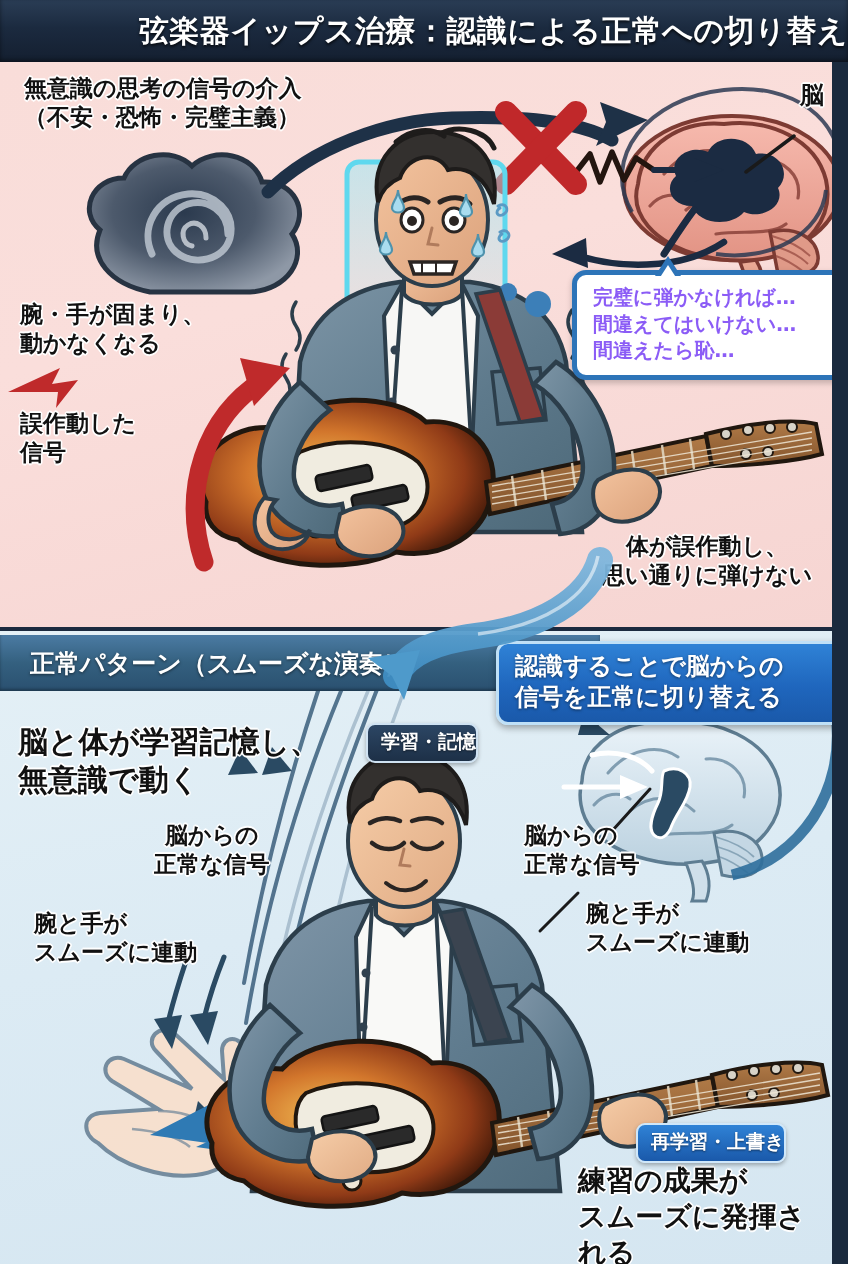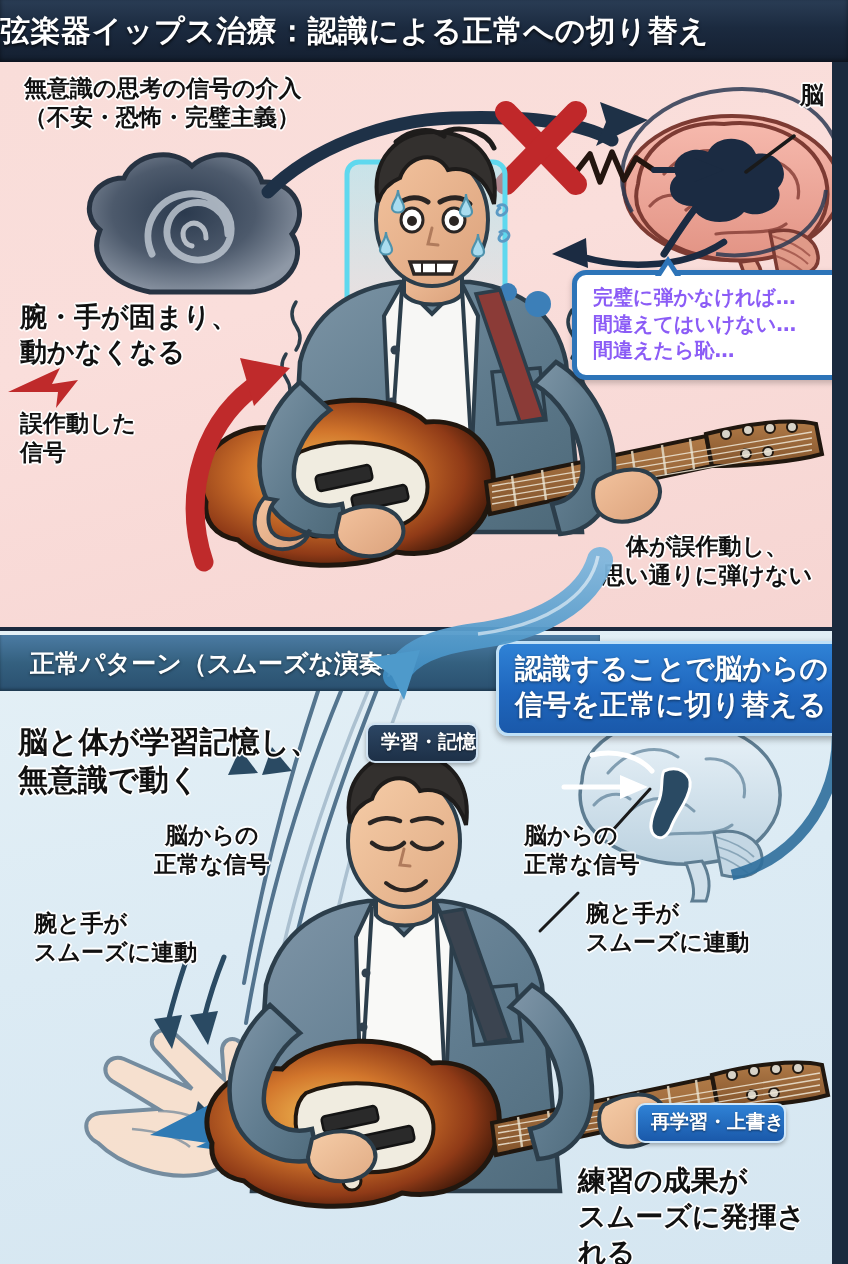--- a/index.html
+++ b/index.html
@@ -12,21 +12,21 @@
     position:relative;
     width:848px;height:1264px;
     overflow:hidden;
     background:#1a2a3e;
   }
 
   
   .title-banner{
     position:absolute;left:0;top:0;width:848px;height:62px;
     background:linear-gradient(180deg,#2a3d55 0%,#1b2a3f 45%,#141f30 100%);
-    display:flex;align-items:center;justify-content:flex-start;
+    display:flex;align-items:center;justify-content:flex-end;
     box-shadow:inset 0 -2px 4px rgba(0,0,0,.45);
     z-index:60;
   }
   .title-banner .ttl{
     color:#ffffff;font-size:30px;font-weight:bold;letter-spacing:.5px;
     text-shadow:0 2px 3px rgba(0,0,0,.75);
     white-space:nowrap;
   }
 
   
@@ -93,21 +93,21 @@
   
   .callout{
     position:absolute;z-index:40;
     background:linear-gradient(180deg,#2f82d6 0%,#1f66bd 55%,#1a59aa 100%);
     border:3px solid #bfe0f7;
     border-radius:12px;
     box-shadow:0 3px 7px rgba(0,0,0,.33);
     padding:7px 16px 9px 16px;
   }
   .callout .ctxt{
-    color:#fff;font-weight:bold;font-size:28px;line-height:1.3;white-space:pre-line;
+    color:#fff;font-weight:bold;font-size:24px;line-height:1.3;white-space:pre-line;
     text-shadow:0 1px 3px rgba(0,0,0,.5);
   }
 
   
   .pill{
     position:absolute;z-index:40;
     border-radius:9px;
     padding:4px 0 6px 13px;
     box-shadow:0 2px 4px rgba(0,0,0,.3);
   }
@@ -346,21 +346,21 @@
       <g>
         <path d="M8 330 L60 306 L52 322 L78 318 L56 346 L58 330 Z" fill="#bf2a2b"></path>
       </g>
     </svg>
 
     <div class="txt" style="left:24px;top:12px;font-size:23px;">無意識の思考の信号の介入
 （不安・恐怖・完璧主義）</div>
 
     <div class="txt" style="left:800px;top:18px;font-size:24px;">脳</div>
 
-    <div class="txt" style="left:20px;top:238px;font-size:27px;">腕・手が固まり、
+    <div class="txt" style="left:20px;top:238px;font-size:23px;">腕・手が固まり、
 動かなくなる</div>
 
     <div class="txt" style="left:602px;top:470px;font-size:23px;text-align:center;">体が誤作動し、
 思い通りに弾けない</div>
 
     <div class="txt" style="left:20px;top:347px;font-size:23px;">誤作動した
 信号</div>
 
     <div class="bubble" style="left:572px;top:208px;width:248px;">
       <div class="tail"></div>
@@ -586,21 +586,21 @@
 
     <div class="callout" style="left:496px;top:10px;width:318px;">
       <div class="ctxt">認識することで脳からの
 信号を正常に切り替える</div>
     </div>
 
     <div class="pill navy" style="left:366px;top:92px;">
       <span class="ptxt">学習・記憶</span>
     </div>
 
-    <div class="pill blue" style="left:636px;top:472px;">
+    <div class="pill blue" style="left:636px;top:492px;">
       <span class="ptxt">再学習・上書き</span>
     </div>
   </div>
 
   <svg id="art-cross" viewBox="0 0 848 1264">
     <defs>
       <linearGradient id="gTrans" x1="0" y1="0" x2="0" y2="1">
         <stop offset="0%" stop-color="#7fb6dc"></stop>
         <stop offset="100%" stop-color="#3f8dc2"></stop>
       </linearGradient>

